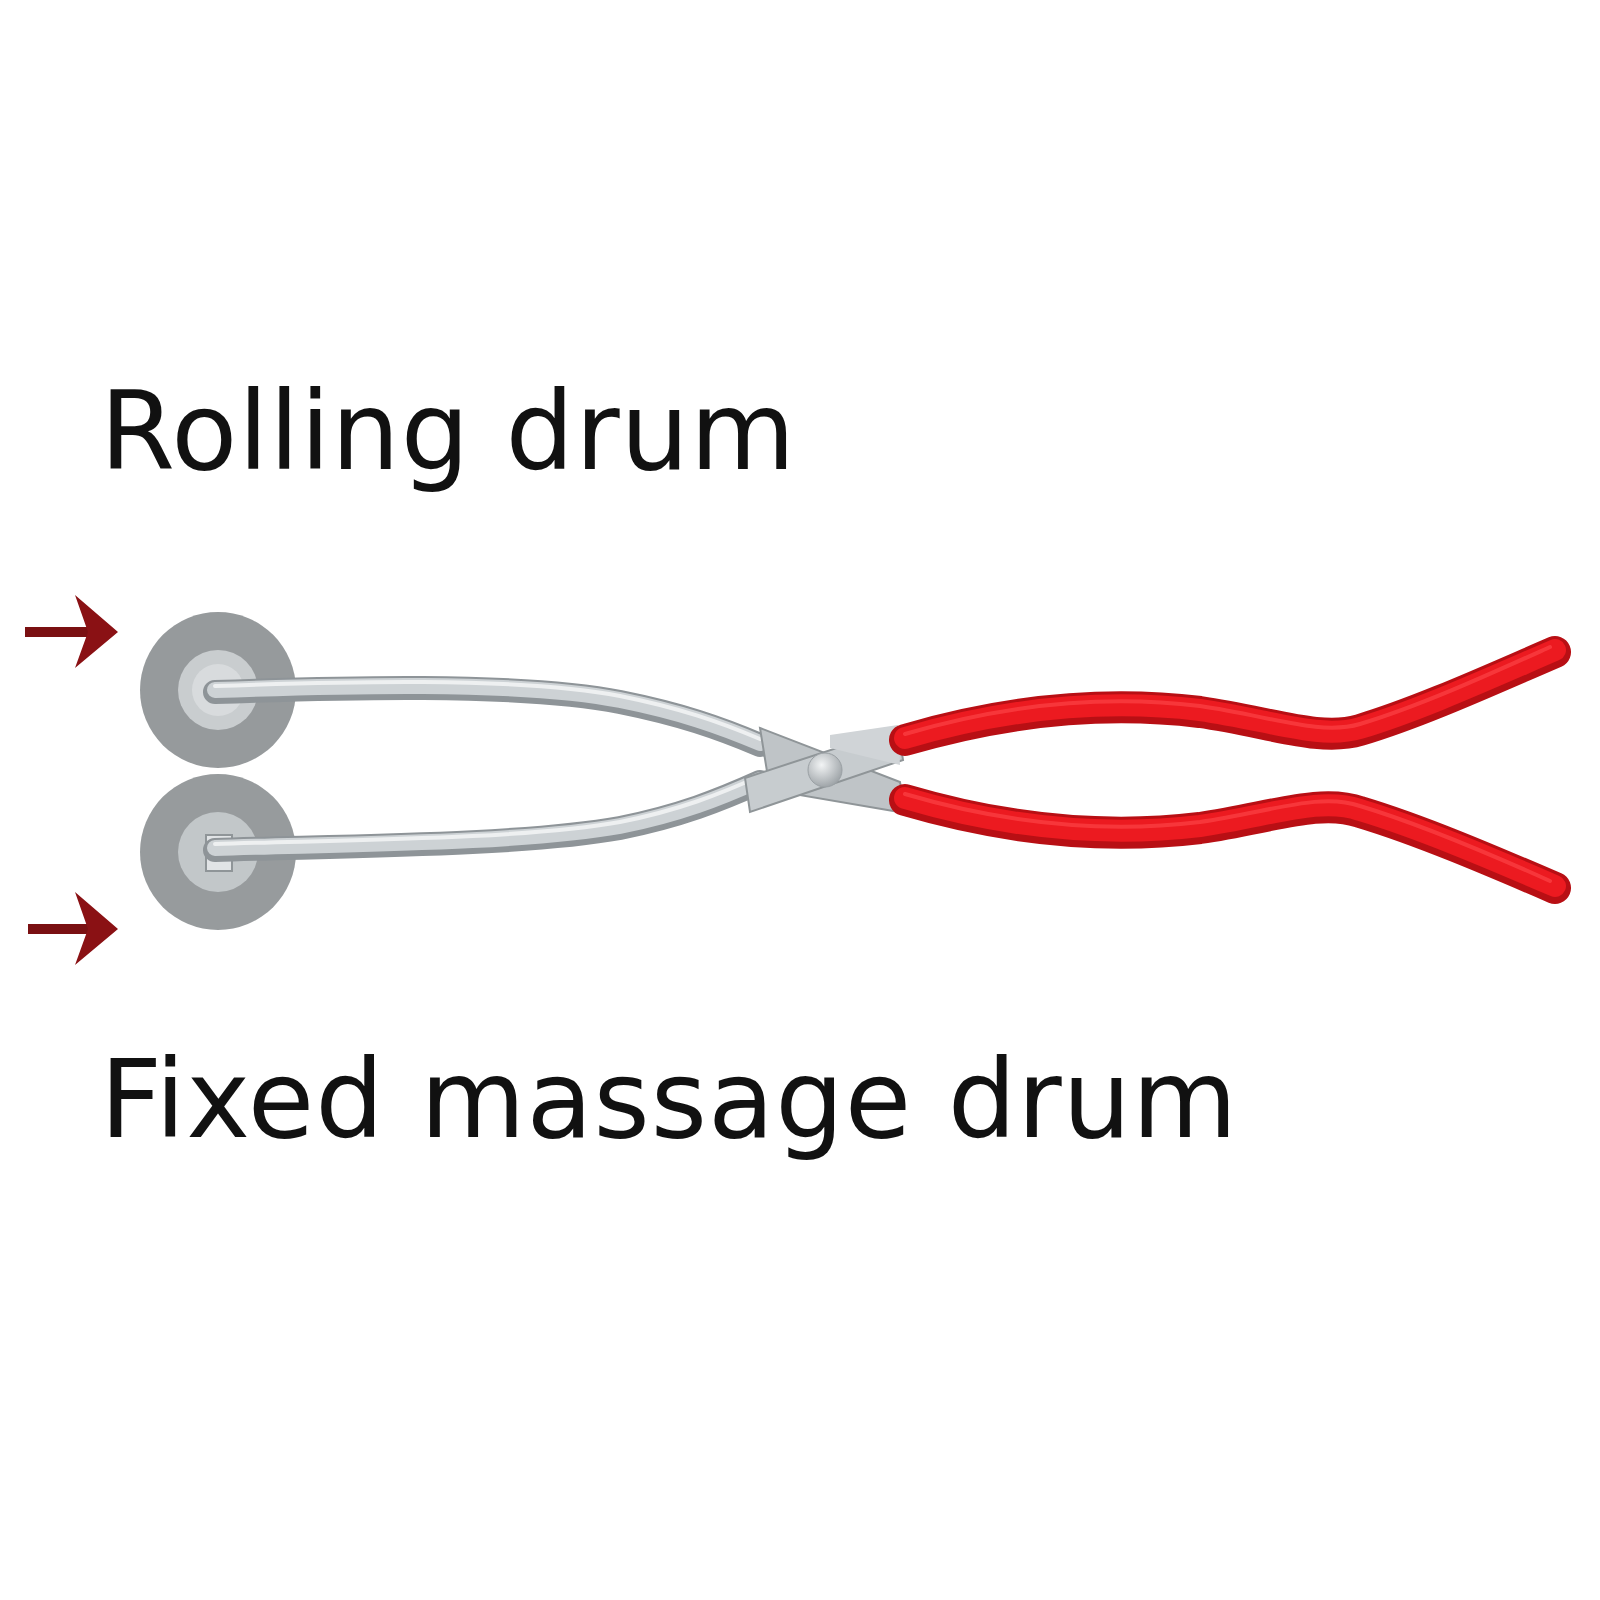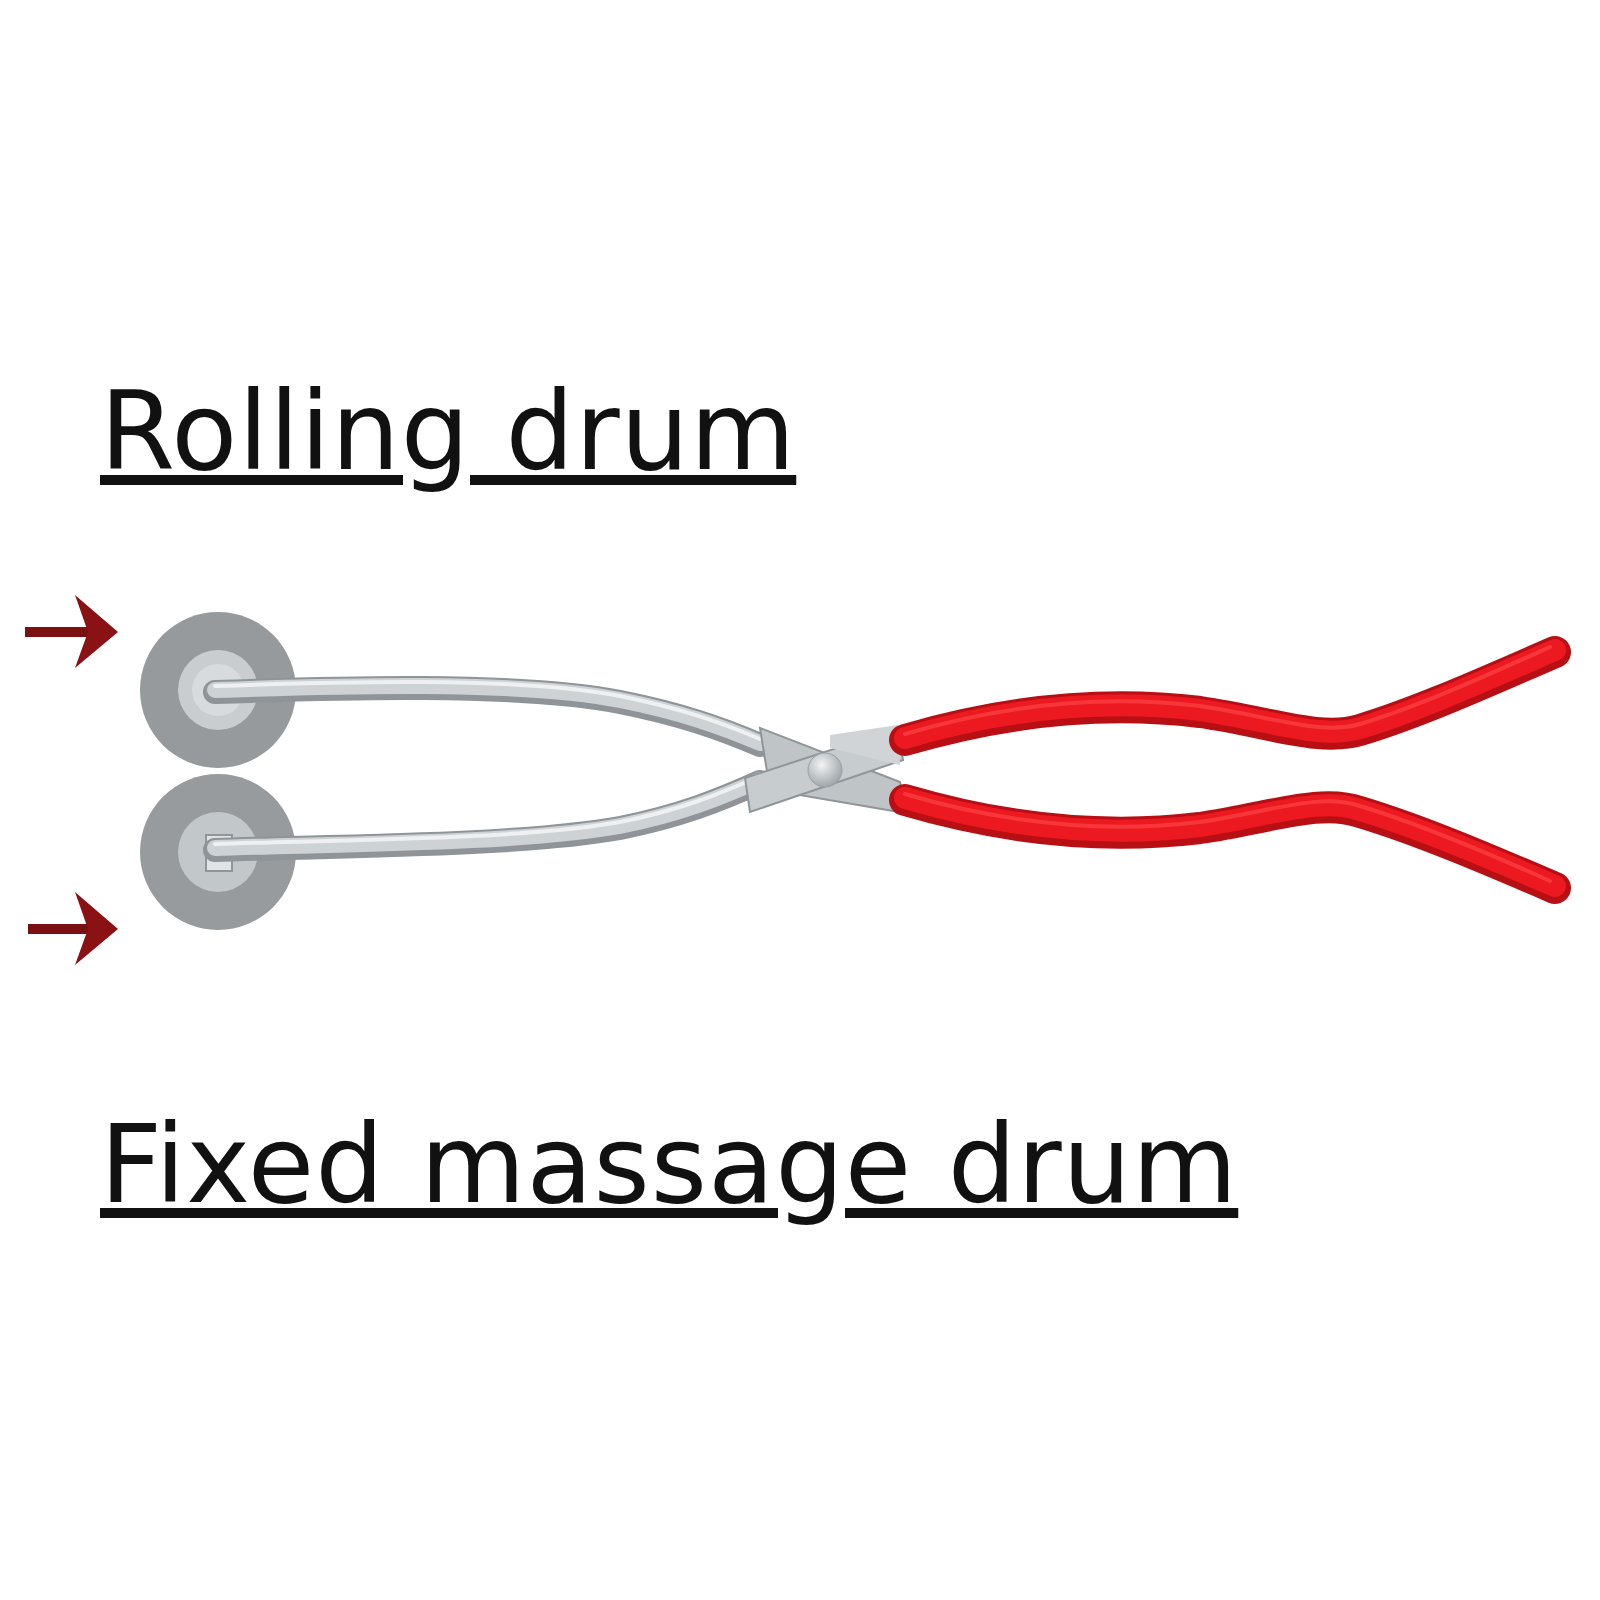--- a/index.html
+++ b/index.html
@@ -5,24 +5,23 @@
     html, body { margin: 0; padding: 0; background: #ffffff; }
     body { width: 1600px; height: 1600px; position: relative; overflow: hidden; }
     .label {
       position: absolute;
       font-family: "DejaVu Sans", sans-serif;
       color: #111111;
       font-size: 108px;
       line-height: 1;
       white-space: nowrap;
       letter-spacing: 1px;
-      text-decoration: underline;
     }
     .label-top { left: 100px; top: 378px; }
-    .label-bottom { left: 100px; top: 1111px; }
+    .label-bottom { left: 100px; top: 1046px; }
     svg.tool { position: absolute; left: 0; top: 0; }
   </style>
 </head>
 <body>
 
 <div class="label label-top">Rolling drum</div>
 <div class="label label-bottom">Fixed massage drum</div>
 
 <svg class="tool" width="1600" height="1600" viewBox="0 0 1600 1600">
   <defs>

